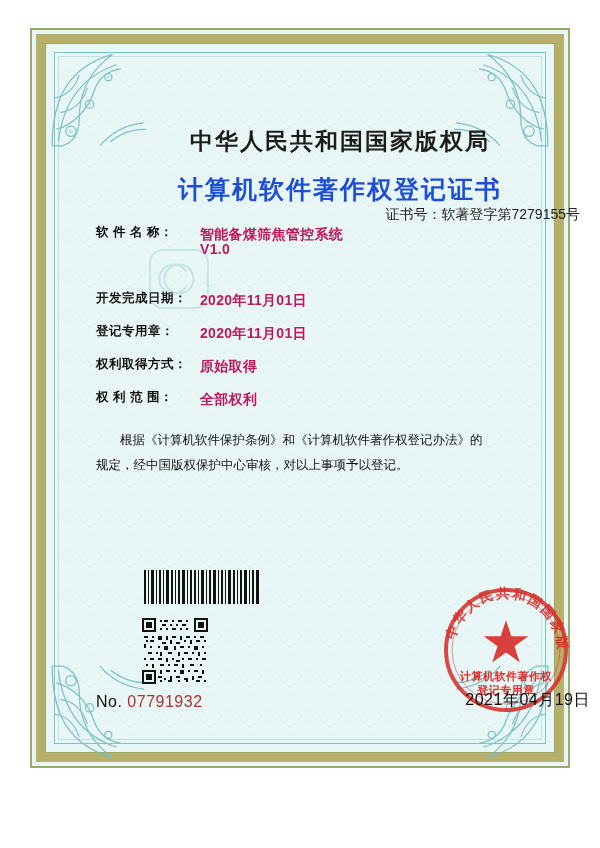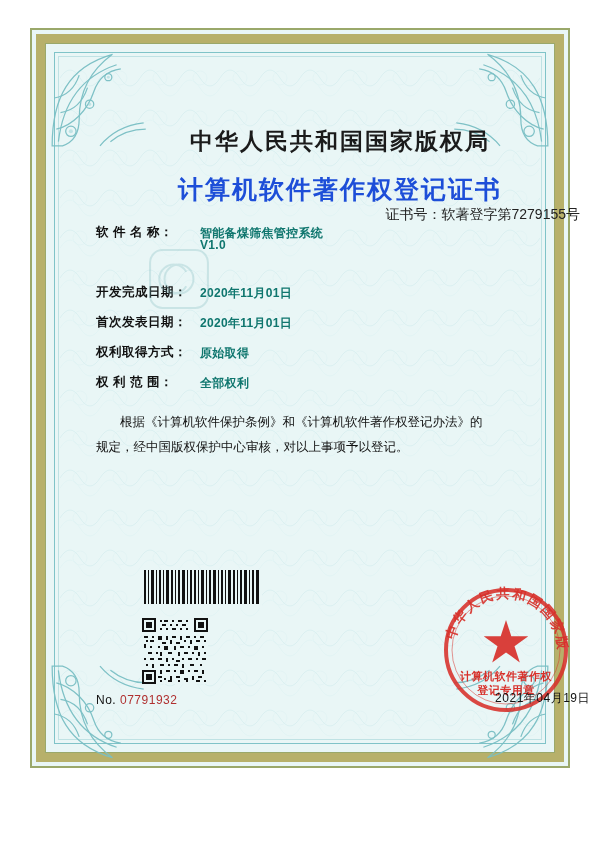--- a/index.html
+++ b/index.html
@@ -141,22 +141,22 @@
   .field-row.tight { margin-bottom: 4px; }
   .field-label {
     width: 104px;
     flex: 0 0 104px;
     font-size: 12.5px;
     color: #111;
     font-family: "Liberation Sans", sans-serif;
     letter-spacing: 0.5px;
   }
   .field-value {
-    font-size: 12px;
-    color: #0f766e;
+    font-size: 14px;
+    color: #be185d;
     font-family: "Liberation Sans", sans-serif;
     letter-spacing: 0.3px;
     line-height: 1.5;
   }
   .field-value.sub {
     padding-left: 104px;
     margin-top: -10px;
     margin-bottom: 10px;
   }
 
@@ -205,21 +205,21 @@
 
   
   .bottom-row {
     position: absolute;
     left: 36px;
     right: 30px;
     top: 632px;
     display: flex;
     justify-content: space-between;
     align-items: flex-end;
-    font-size: 12px;
+    font-size: 16px;
     color: #111;
     font-family: "Liberation Sans", sans-serif;
   }
   .serial-no { color: #b03030; letter-spacing: 0.5px; }
   .serial-no .prefix { color: #111; }
   .issue-date { letter-spacing: 0.5px; }
 
   
   .emblem {
     position: absolute;
@@ -357,21 +357,21 @@
 
 
       <div class="spacer-lg"></div>
 
       <div class="field-row">
         <div class="field-label">开发完成日期：</div>
         <div class="field-value">2020年11月01日</div>
       </div>
 
       <div class="field-row">
-        <div class="field-label">首次发表日期：</div>
+        <div class="field-label">登记专用章：</div>
         <div class="field-value">2020年11月01日</div>
       </div>
 
       <div class="field-row">
         <div class="field-label">权利取得方式：</div>
         <div class="field-value">原始取得</div>
       </div>
 
       <div class="field-row">
         <div class="field-label">权 利 范 围：</div>

